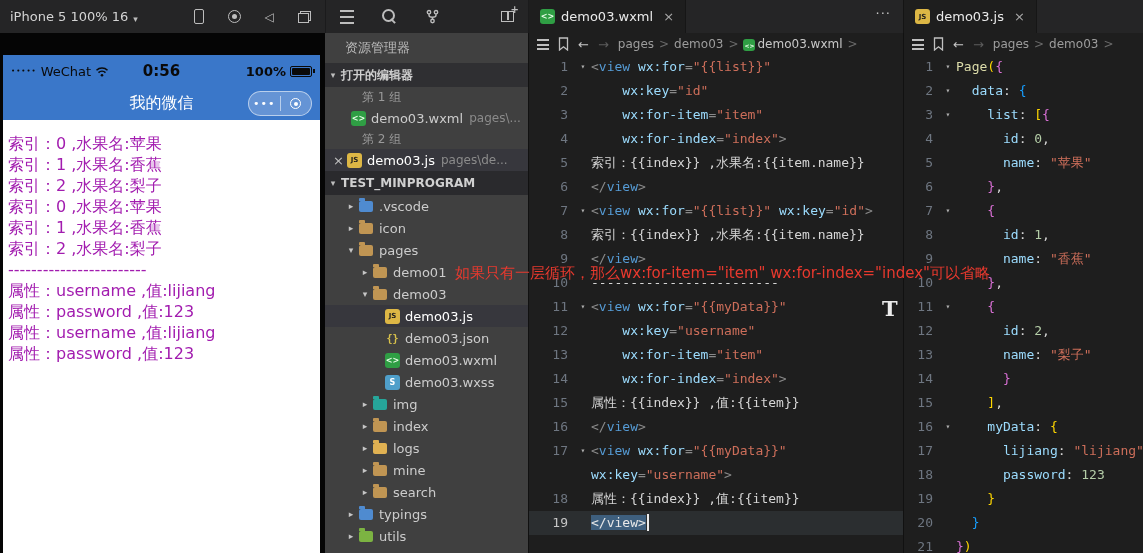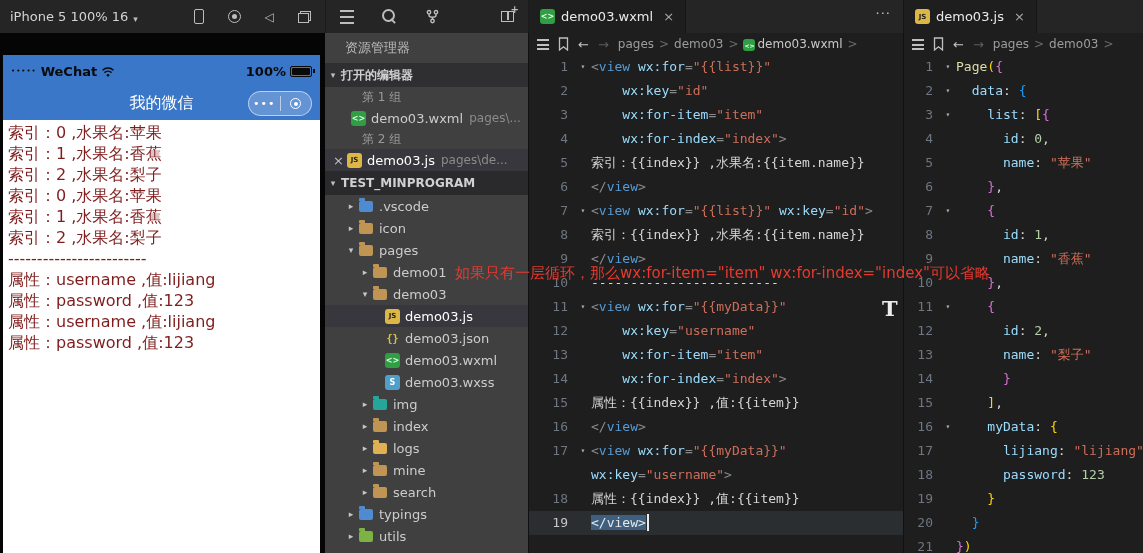--- a/index.html
+++ b/index.html
@@ -38,35 +38,35 @@
 .tab-label{color:#eaeaea;font-size:13px;white-space:nowrap}
 .tab-close{color:#a8a8a8;font-size:13px;margin-left:4px}
 .more-dots{margin-left:auto;color:#c5c5c5;font-size:13px;letter-spacing:1px;padding:6px 12px 0 0}
 
 
 #simulator{position:absolute;left:0;top:33px;width:325px;height:520px;background:#050505}
 #screen{position:absolute;left:3px;top:22px;width:317px;height:498px;background:#fff;display:flex;flex-direction:column}
 .statusbar{position:relative;height:32px;background:#3a77c9;display:flex;align-items:center;padding:0 8px;color:#0a0a0a;flex:none}
 .sb-left{display:flex;align-items:center;gap:4px;z-index:2}
 .sb-dots{font-size:7px;letter-spacing:1px}
-.sb-carrier{font-size:13px;font-weight:bold}
+.sb-carrier{font-size:13px;font-weight:normal}
 .sb-time{position:absolute;left:0;right:0;text-align:center;font-size:15px;font-weight:bold}
 .sb-right{margin-left:auto;display:flex;align-items:center;gap:4px;z-index:2;font-size:13px;font-weight:bold}
 .batt{position:relative;width:22px;height:11px;border:1.5px solid #0a0a0a;border-radius:2px}
 .batt::before{content:"";position:absolute;inset:1px;background:#0a0a0a;border-radius:1px}
 .batt::after{content:"";position:absolute;right:-4px;top:2.5px;width:2.5px;height:4px;background:#0a0a0a}
 .navbar{position:relative;height:33px;background:#3a77c9;display:flex;align-items:center;justify-content:center;flex:none}
 .nav-title{color:#fff;font-size:16px}
 .capsule{position:absolute;right:8px;top:4px;width:64px;height:25px;border:1px solid rgba(255,255,255,.55);background:rgba(255,255,255,.22);border-radius:13px;display:flex;align-items:center}
 .cap-dots{flex:1;text-align:center;color:#fff;font-size:11px;letter-spacing:1px;line-height:23px}
 .cap-div{width:1px;height:15px;background:rgba(255,255,255,.55)}
 .cap-target{flex:1;display:flex;justify-content:center}
 .tgt{position:relative;width:11px;height:11px;border:1.5px solid #fff;border-radius:50%}
 .tgt::after{content:"";position:absolute;left:50%;top:50%;width:4px;height:4px;margin:-2px;background:#fff;border-radius:50%}
-#sim-content{padding:2px 5px;color:#7f1d1d}
+#sim-content{padding:13px 5px;color:#a21caf}
 .sim-line{font-size:16px;line-height:21px;white-space:nowrap}
 
 
 #sidebar{position:absolute;left:325px;top:33px;width:203px;height:520px;background:#404040;color:#cccccc;overflow:hidden}
 .sb-title{height:30px;line-height:30px;padding-left:20px;font-size:13px;color:#bbbbbb}
 .sb-section{height:24px;display:flex;align-items:center;font-size:12px;font-weight:bold;color:#d0d0d0;background:#2f2f32}
 .sb-section.proj{background:#2a2a2d}
 .sec-caret{width:16px;text-align:center;font-size:9px;color:#bdbdbd}
 .group-label{height:20px;line-height:20px;padding-left:37px;font-size:12px;color:#9a9a9a}
 .oe-row{height:22px;display:flex;align-items:center;padding-left:26px;font-size:13px;white-space:nowrap;overflow:hidden;cursor:default}
@@ -174,20 +174,21 @@
     <div id="screen">
       <div class="statusbar">
         <span class="sb-left">
           <span class="sb-dots">•••••</span>
           <span class="sb-carrier">WeChat</span>
           <svg width="14" height="11" viewBox="0 0 14 11">
             <path d="M1.5 4.2 a8 8 0 0 1 11 0 M3.5 6.6 a5 5 0 0 1 7 0" stroke="#0a0a0a" fill="none" stroke-width="1.5"></path>
             <circle cx="7" cy="9.2" r="1.3" fill="#0a0a0a"></circle>
           </svg>
         </span>
+        <span class="sb-time">0:56</span>
         <span class="sb-right">
           <span>100%</span>
           <span class="batt"></span>
         </span>
       </div>
       <div class="navbar">
         <span class="nav-title">我的微信</span>
         <div class="capsule">
           <span class="cap-dots">•••</span>
           <span class="cap-div"></span>

